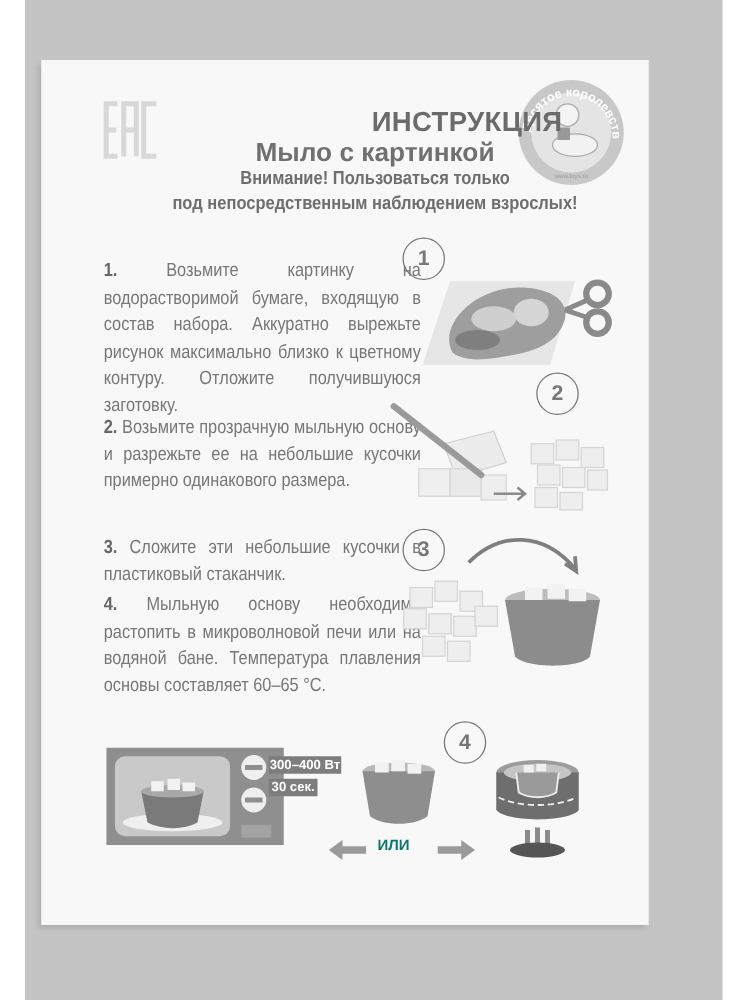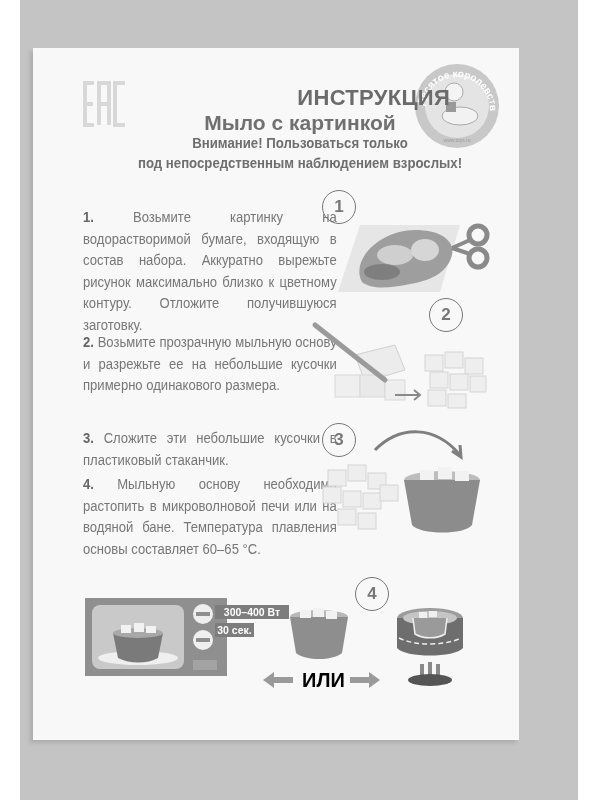--- a/index.html
+++ b/index.html
@@ -11,21 +11,21 @@
   .logo { position: absolute; left: 410px; top: 62px; width: 94px; height: 88px; }
   .title { position: absolute; left: 150px; top: 85px; width: 300px; text-align: right; color: #6b6b6b; font-weight: bold; font-size: 22px; letter-spacing: 0.3px; }
   .subtitle { position: absolute; left: 150px; top: 111px; width: 300px; text-align: center; color: #707070; font-weight: bold; font-size: 21px; }
   .warning { position: absolute; left: 80px; top: 133px; width: 440px; text-align: center; color: #6e6e6e; font-weight: bold; font-size: 15px; line-height: 20px; font-family: "Liberation Sans Narrow", "Liberation Sans", sans-serif; transform: scaleX(0.88); transform-origin: center; }
   .step { position: absolute; left: 83px; width: 254px; color: #777; font-size: 15.2px; line-height: 21.5px; text-align: justify; font-family: "Liberation Sans", sans-serif; transform: scaleX(0.86); transform-origin: left top; width: 295px; }
   .step b { color: #666; }
   .s1 { top: 206px; } .s2 { top: 331px; } .s3 { top: 427px; } .s4 { top: 473px; }
   .num { position: absolute; width: 34px; height: 34px; border: 1.5px solid #777; border-radius: 50%; color: #777; font-weight: bold; font-size: 17px; text-align: center; line-height: 31px; background: transparent; }
   .ill { position: absolute; }
   .badge { position: absolute; background: #7d7d7d; color: #fff; font-weight: bold; font-size: 10.5px; text-align: center; height: 14px; line-height: 14px; }
-  .or-label { position: absolute; left: 302px; top: 669px; color: #000000; font-weight: bold; font-size: 20px; }
+  .or-label { position: absolute; left: 302px; top: 669px; color: #0f766e; font-weight: bold; font-size: 12px; }
 </style>
 </head>
 <body>
 
 <div class="backdrop"></div>
 
 <div class="paper"></div>
 
 <svg class="eac" viewBox="0 0 46 48">
   <g fill="none" stroke="#d8d8d8" stroke-width="4">
@@ -138,21 +138,21 @@
       <rect x="36" y="27" width="10" height="8"></rect>
       <rect x="49" y="25" width="10" height="9"></rect>
       <rect x="61" y="28" width="10" height="7"></rect>
     </g>
   <circle cx="118" cy="16" r="10" fill="#efefef"></circle>
     <rect x="111" y="14" width="14" height="4" fill="#8f8f8f"></rect>
   <circle cx="118" cy="42" r="10" fill="#efefef"></circle>
     <rect x="111" y="40" width="14" height="4" fill="#8f8f8f"></rect>
   <rect x="108" y="62" width="24" height="10" fill="#a3a3a3"></rect>
 </svg>
-<div class="badge" style="left:215px;top:605px;width:74px;">300–400 Вт</div>
+<div class="badge" style="left:215px;top:605px;width:58px;">300–400 Вт</div>
 <div class="badge" style="left:215px;top:623px;width:39px;">30 сек.</div>
 
 <svg class="ill" style="left:288px;top:605px;width:62px;height:55px;" viewBox="0 0 62 55">
   <ellipse cx="31" cy="12" rx="29" ry="7" fill="#b8b8b8"></ellipse>
   <path d="M2 12 L8 48 C18 56 44 56 54 48 L60 12 Z" fill="#8e8e8e"></path>
   <g fill="#f2f2f2">
       <rect x="12" y="5" width="11" height="8"></rect>
       <rect x="25" y="3" width="11" height="9"></rect>
       <rect x="38" y="6" width="11" height="8"></rect>
     </g>

